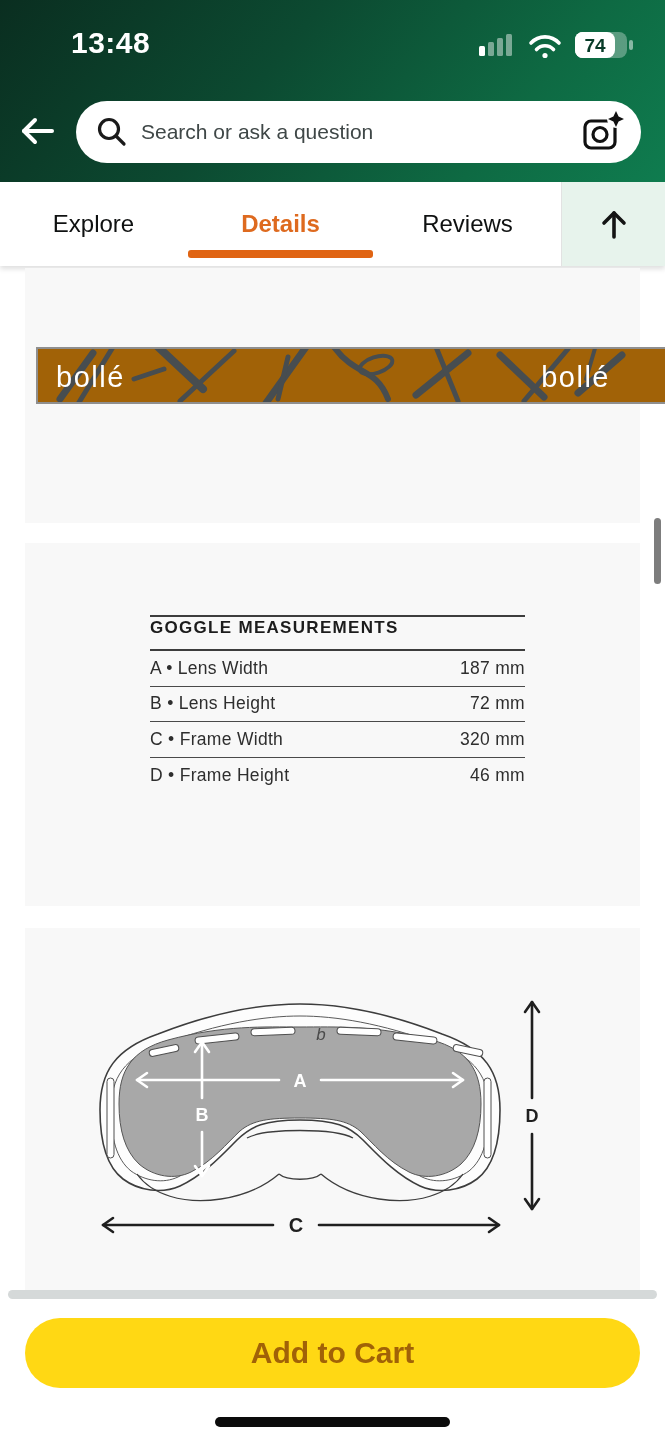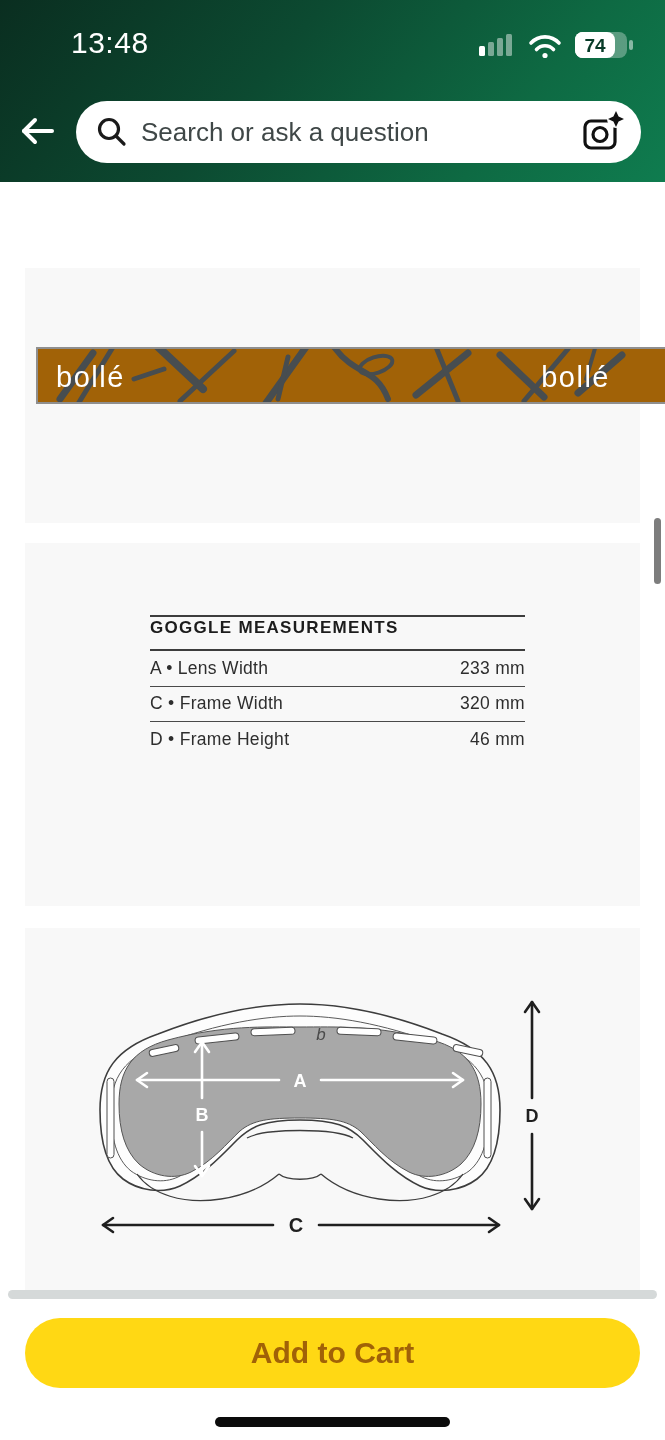--- a/index.html
+++ b/index.html
@@ -4,30 +4,30 @@
 <style>
   * { margin:0; padding:0; box-sizing:border-box; }
   body { background:#555; font-family:"Liberation Sans", sans-serif; }
   .frame{ position:relative; width:665px; height:1440px; margin:0 auto;
           background:#fff; overflow:hidden; }
 
   
   .header{ position:absolute; left:0; top:0; width:665px; height:182px;
            background:linear-gradient(130deg,#0a2e20 0%,#0c4a31 40%,#0e6a43 75%,#0f7c4f 100%); }
   .time{ position:absolute; left:71px; top:26px; color:#fff; font-size:30px;
-         font-weight:400; letter-spacing:.5px; }
+         font-weight:700; letter-spacing:.5px; }
   .statusicons{ position:absolute; right:24px; top:28px; width:170px; height:34px; }
 
   
   .backarrow{ position:absolute; left:18px; top:113px; width:38px; height:36px; cursor:pointer; }
   .searchpill{ position:absolute; left:76px; top:101px; width:565px; height:62px;
                background:#fff; border-radius:31px; display:flex; align-items:center; }
   .searchpill .mag{ margin-left:19px; flex:0 0 aupx; }
   .searchinput{ flex:1; border:none; outline:none; background:transparent;
-                font-size:26px; color:#3f4747; margin-left:12px;
+                font-size:21px; color:#3f4747; margin-left:12px;
                 font-family:"Liberation Sans",sans-serif; }
   .searchinput::placeholder{ color:#3f4747; opacity:1; }
   .camicon{ margin-right:16px; cursor:pointer; }
 
   
   .tabbar{ position:absolute; left:0; top:182px; width:665px; height:84px; background:#fff;
            display:flex; box-shadow:0 3px 5px rgba(0,0,0,.13); }
   .tabs{ width:561px; display:flex; }
   .tab{ flex:1; position:relative; display:flex; align-items:center; justify-content:center;
         font-size:24px; color:#0f1111; cursor:pointer; }
@@ -116,20 +116,42 @@
       <input class="searchinput" type="text" placeholder="Search or ask a question" style="">
       <svg class="camicon" width="44" height="42" viewBox="0 0 44 42">
         <rect x="4" y="10" width="30" height="27" rx="6" stroke="#111" stroke-width="3.2" fill="none"></rect>
         <circle cx="19" cy="23.5" r="7" stroke="#111" stroke-width="3.2" fill="none"></circle>
         <circle cx="35" cy="8" r="9" fill="#ffffff"></circle>
         <path d="M35 0 L37.6 5.4 L43 8 L37.6 10.6 L35 16 L32.4 10.6 L27 8 L32.4 5.4 Z" fill="#111"></path>
       </svg>
     </div>
   </div>
 
+  <div class="tabbar">
+    <div class="tabs">
+      <div class="tab">
+        <span>Explore</span>
+      </div>
+      <div class="tab active">
+        <span>Details</span>
+        <div class="underline"></div>
+      </div>
+      <div class="tab">
+        <span>Reviews</span>
+      </div>
+    </div>
+    <div class="scrolltopbtn">
+      <svg width="30" height="32" viewBox="0 0 30 32">
+        <g stroke="#141414" stroke-width="3.6" fill="none" stroke-linecap="round" stroke-linejoin="round">
+          <line x1="15" y1="29" x2="15" y2="5"></line>
+          <polyline points="5,15 15,5 25,15"></polyline>
+        </g>
+      </svg>
+    </div>
+  </div>
 
   <div class="card card1">
     <div class="bannerwrap">
       <svg width="588" height="53" viewBox="0 0 588 53">
         <g stroke="#3e4b58" fill="none" stroke-linecap="round" opacity="0.9">
           <path d="M55 4 L22 50" stroke-width="7"></path>
           <path d="M75 -2 L40 55" stroke-width="5"></path>
           <path d="M118 -4 L165 40" stroke-width="8"></path>
           <path d="M142 52 L196 2" stroke-width="5"></path>
           <path d="M96 30 L126 20" stroke-width="5"></path>
@@ -149,21 +171,25 @@
       </svg>
     </div>
   </div>
 
   <div class="card card2">
     <div class="mtable">
       <div class="topline"></div>
       <div class="mtitle">GOGGLE MEASUREMENTS</div>
       <div class="mrow">
         <span>A • Lens Width</span>
-        <span class="mval">233 mm</span>
+        <span class="mval">187 mm</span>
+      </div>
+      <div class="mrow">
+        <span>B • Lens Height</span>
+        <span class="mval">72 mm</span>
       </div>
       <div class="mrow">
         <span>C • Frame Width</span>
         <span class="mval">320 mm</span>
       </div>
       <div class="mrow">
         <span>D • Frame Height</span>
         <span class="mval">46 mm</span>
       </div>
     </div>

